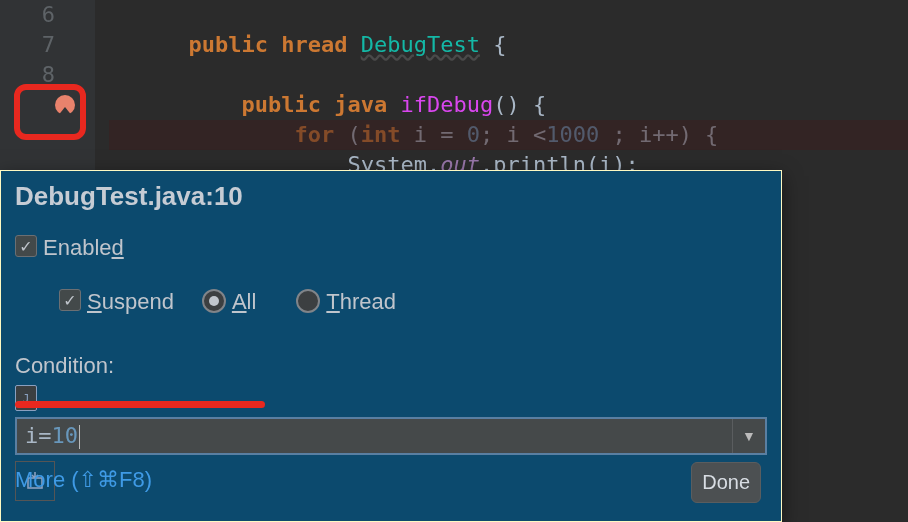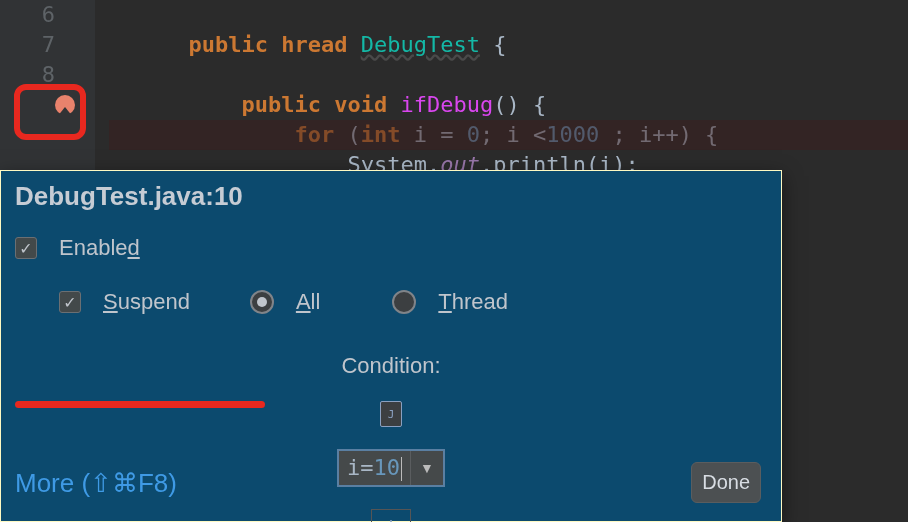--- a/index.html
+++ b/index.html
@@ -106,23 +106,22 @@
     top: 10px;
     font-size: 26px;
     font-weight: 700;
     color: #c6ccd4;
   }
   .row {
     position: absolute;
     left: 14px;
     right: 14px;
     display: flex;
-    align-items: center;
-    font-size: 22px;
-    gap: 22px;
+    font-size: 22px;
+    gap: 6px;
   }
   .row1 { top: 64px; }
   .row2 { top: 118px; padding-left: 44px; }
   .row3 { top: 182px; flex-direction: column; }
 
   .checkbox {
     width: 20px; height: 20px;
     border: 1px solid #6b6f73;
     border-radius: 3px;
     background: #43494a;
@@ -214,22 +213,22 @@
     align-items: center;
     justify-content: center;
     color: #8aa0c0;
     font-size: 18px;
     box-sizing: border-box;
   }
 
   .more-link {
     position: absolute;
     left: 14px;
-    bottom: 22px;
-    font-size: 26px;
+    bottom: 28px;
+    font-size: 22px;
     color: #3f9ae5;
     text-align: right;
   }
   .done-btn {
     position: absolute;
     right: 20px;
     bottom: 18px;
     padding: 8px 10px;
     border: 1px solid #5a5d5f;
     border-radius: 6px;
@@ -263,21 +262,21 @@
 
   <div class="code-area">
 
     <div class="code-line" style="top:0">
       <span class="kw">public</span><span> </span><span class="kw">hread</span><span> </span><span class="cls">DebugTest</span><span class="punc"> {</span>
     </div>
 
     <div class="code-line" style="top:30px"></div>
 
     <div class="code-line" style="top:60px">
-      <span>    </span><span class="kw">public</span><span> </span><span class="kw">void</span><span> </span><span class="mth">ifDebug</span><span class="punc">() {</span>
+      <span>    </span><span class="kw">public</span><span> </span><span class="kw">java</span><span> </span><span class="mth">ifDebug</span><span class="punc">() {</span>
     </div>
 
     <div class="code-line" style="top:90px">
       <span>        </span><span class="kw">for</span><span class="punc"> (</span><span class="kw">int</span><span class="id"> i = </span><span class="num">0</span><span class="id">; i &lt;</span><span class="num">1000</span><span class="punc"> ; i++) {</span>
     </div>
 
     <div class="code-line bp-line" style="top:120px">
       <span>            </span><span class="id">System.</span><span class="fld">out</span><span class="punc">.</span><span class="id">println</span><span class="punc">(i);</span>
     </div>
 

